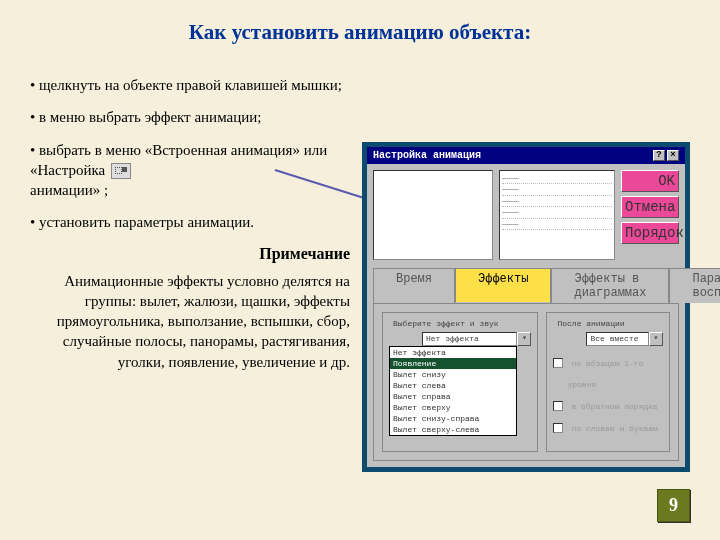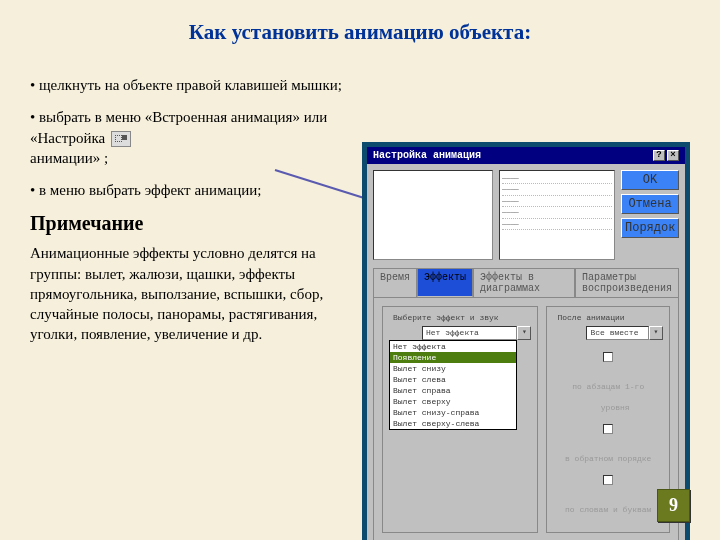--- a/index.html
+++ b/index.html
@@ -13,22 +13,22 @@
   .slide { padding: 20px 30px 0 30px; }
   h1 {
     text-align: center;
     color: #003399;
     font-size: 21px;
     font-weight: bold;
     margin-bottom: 30px;
   }
   .bullets { width: 320px; font-size: 15px; line-height: 1.35; margin-top: 26px; }
   .bullets p { margin-bottom: 12px; }
-  .note-title { font-weight: bold; text-align: left; width: 320px; margin: 6px 0 8px 0; font-size: 20px; }
-  .note { width: 320px; text-align: left; font-size: 15px; line-height: 1.35; }
+  .note-title { font-weight: bold; text-align: right; width: 320px; margin: 6px 0 8px 0; font-size: 16px; }
+  .note { width: 320px; text-align: right; font-size: 15px; line-height: 1.35; }
   .pagebadge {
     position: absolute; right: 30px; bottom: 18px;
     background: #6b7a1f; color: #fff; padding: 5px 11px;
     font-weight: bold; font-size: 18px; box-shadow: 1px 1px 0 #333;
     border: 1px solid #4a5614;
   }
   .inline-icon {
     display: inline-block; vertical-align: middle;
     width: 20px; height: 16px; border: 1px solid #888; background: #ddd;
     position: relative; margin: 0 2px;
@@ -52,56 +52,57 @@
     display: flex; justify-content: space-between; align-items: center;
   }
   .dlg-title .xbox { display:flex; gap:2px; }
   .dlg-title .xbox span { width:12px; height:11px; background:#c0c0c0; border:1px solid #fff; border-right-color:#555; border-bottom-color:#555; text-align:center; line-height:9px; color:#000; font-size:9px; }
   .dlg-body { padding: 6px; }
   .toprow { display:flex; gap:6px; }
   .preview { width:120px; height:90px; background:#fff; border:1px inset #888; }
   .midlist { flex:1; height:90px; background:#fff; border:1px inset #888; padding:2px; line-height:1.2; color:#666; overflow:hidden; }
   .midlist div { border-bottom:1px dotted #bbb; font-size:7px; padding:1px 0; }
   .btncol { width:58px; display:flex; flex-direction:column; gap:4px; }
-  .btn3d { background:#3b82f6; border:1px solid #fff; border-right-color:#555; border-bottom-color:#555; padding:2px 3px; font-size:12px; text-align:center; color:#333; }
+  .btn3d { background:#ec4899; border:1px solid #fff; border-right-color:#555; border-bottom-color:#555; padding:2px 3px; font-size:14px; text-align:right; color:#333; }
   .tabs { display:flex; margin-top:8px; }
-  .tab { padding:3px 6px; font-size:10px; border:1px solid #888; border-bottom:none; background:#c0c0c0; color:#555; }
-  .tab.active { background:#1d4ed8; color:#000; border-bottom:1px solid #c0c0c0; }
+  .tab { padding:3px 22px; font-size:12px; border:1px solid #888; border-bottom:none; background:#c0c0c0; color:#555; }
+  .tab.active { background:#fde047; color:#000; border-bottom:1px solid #c0c0c0; }
   .tab:last-child { flex:1; }
   .tabpanel { border:1px solid #888; padding:8px; display:flex; gap:8px; }
   .group { border:1px solid #888; padding:6px; flex:1; }
   .group-label { font-size:8px; color:#444; margin:-11px 0 4px 2px; background:#c0c0c0; display:inline-block; padding:0 2px; }
   .combo { display:flex; margin-bottom:2px;padding-left:33px; }
   .combo .cinput { flex:1; background:#fff; border:1px inset #888; padding:1px 3px; font-size:8px; height:14px; overflow:hidden; }
   .combo .cbtn { width:14px; height:14px; background:#c0c0c0; border:1px solid #fff; border-right-color:#555; border-bottom-color:#555; text-align:center; line-height:10px; font-size:8px; }
   .dropdown-open { position:relative; }
   .droplist {
     position:absolute; left:0; top:14px; width:calc(100% - 14px);
     background:#fff; border:1px solid #000; z-index:2; max-height:90px; overflow:hidden;
   }
   .droplist div { padding:1px 3px; font-size:8px; color:#333; }
-  .droplist div.sel { background:#4d7c0f; color:#fff; }
-  .optline { display:flex; align-items:center; gap:20px; font-size:8px; color:#999; margin:12px 0;flex-direction:column; }
+  .droplist div.sel { background:#14532d; color:#fff; }
+  .optline { display:flex; align-items:center; gap:8px; font-size:8px; color:#999; margin:12px 0; }
   .chk { width:10px; height:10px; border:1px inset #888; background:#fff; }
   svg.arrow { position:absolute; left:270px; top:165px; pointer-events:none; }
 </style>
 </head>
 <body>
 
 <div class="slide">
   <h1>Как установить анимацию объекта:</h1>
 
   <div class="bullets">
     <p>• щелкнуть на объекте правой клавишей мышки;</p>
+    <p>• в меню выбрать эффект анимации;</p>
     <p>
       <span>• выбрать в меню «Встроенная анимация» или «Настройка </span>
       <span class="inline-icon"></span><br>
       <span> анимации»       ;</span>
     </p>
-    <p>• в меню выбрать эффект анимации;</p>
+    <p>• установить параметры анимации.</p>
   </div>
 
   <div class="note-title">Примечание</div>
   <div class="note">Анимационные эффекты условно делятся на группы: вылет, жалюзи, щашки, эффекты прямоугольника, выползание, вспышки, сбор, случайные полосы, панорамы, растягивания, уголки, появление, увеличение и др.</div>
 </div>
 
 <svg class="arrow" width="190" height="70">
   <defs>
       <marker id="ah" markerWidth="8" markerHeight="8" refX="6" refY="3" orient="auto">
         <path d="M0,0 L6,3 L0,6 Z" fill="#5a5ab0"></path>

